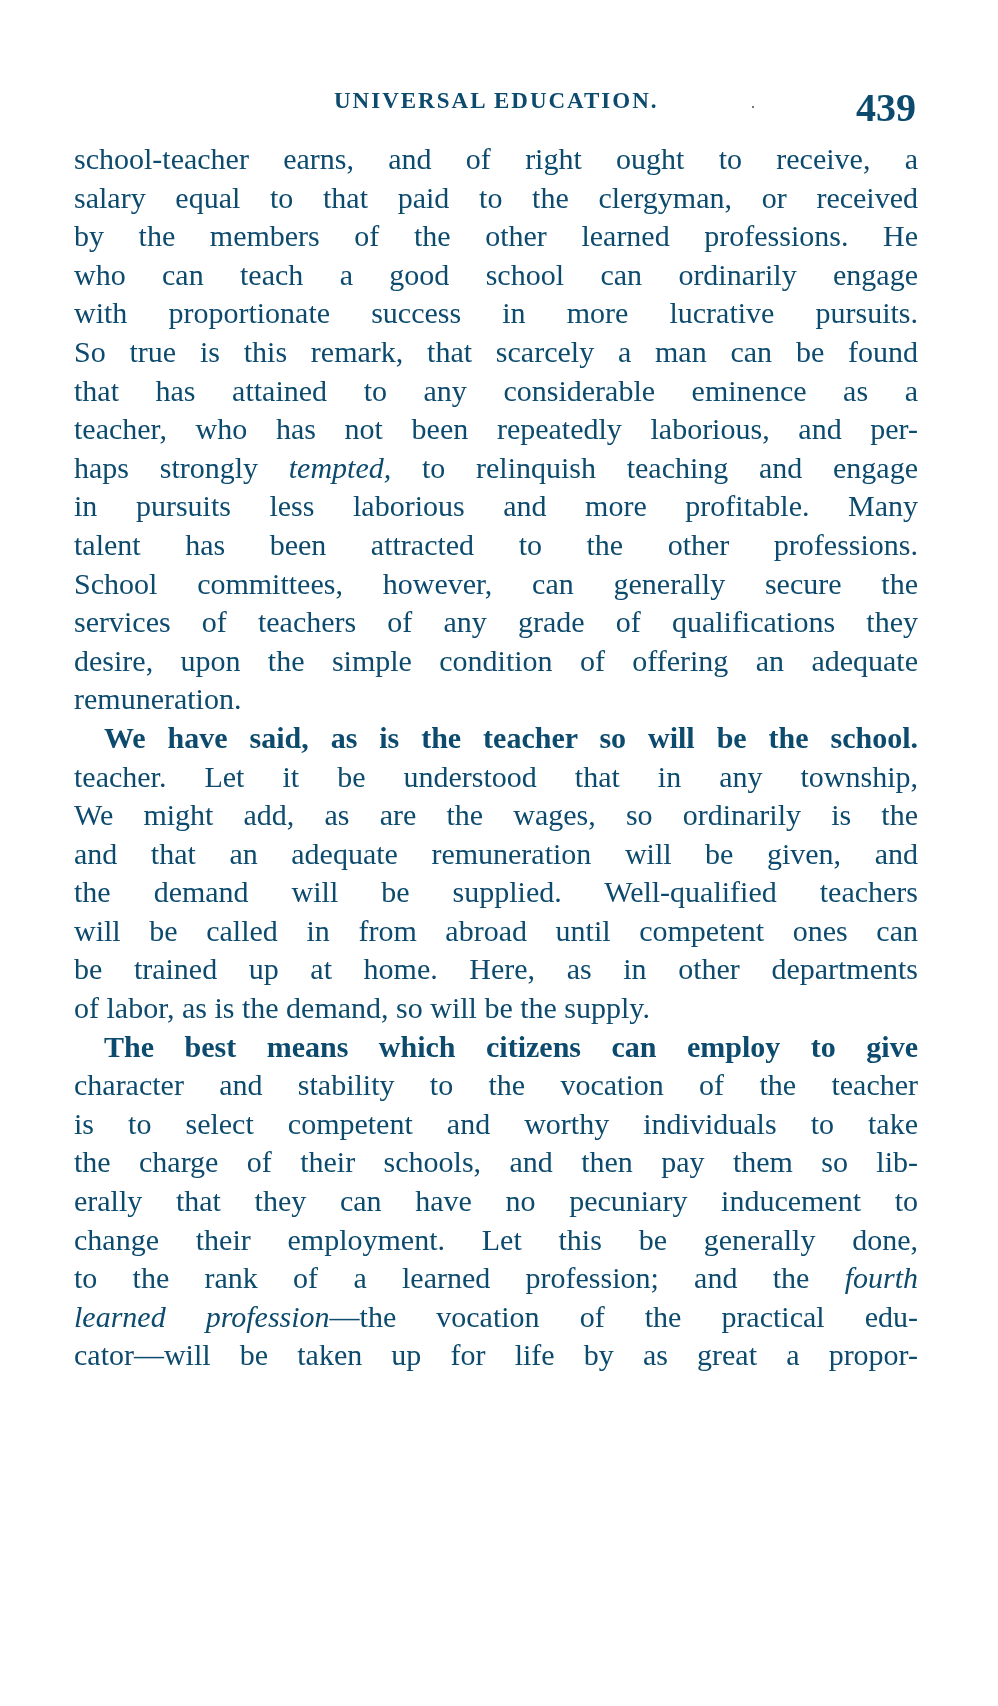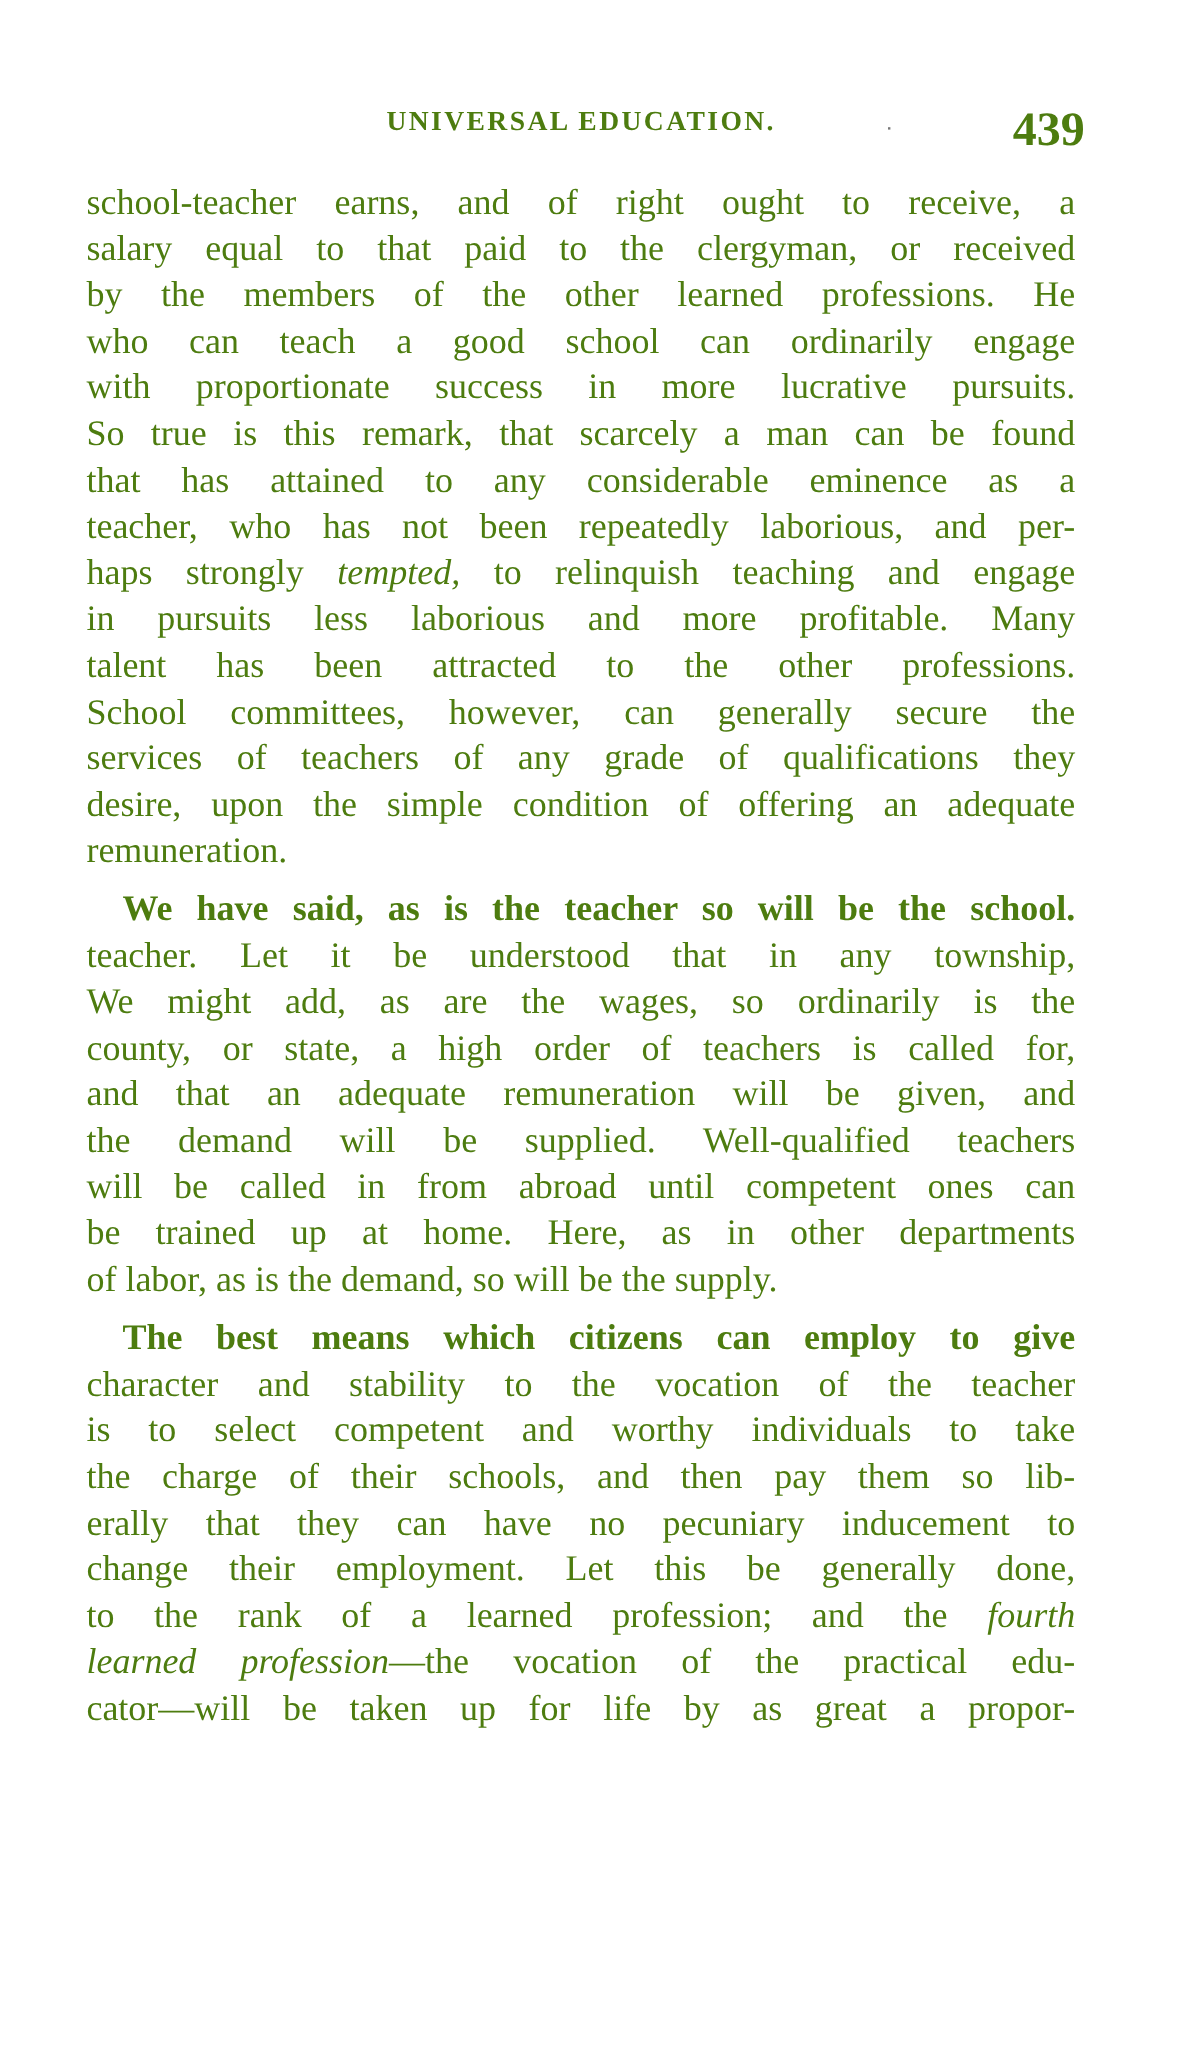--- a/index.html
+++ b/index.html
@@ -1,40 +1,40 @@
 <!DOCTYPE html>
 <html><head>
 <meta charset="utf-8">
 <style>
   html, body { margin: 0; padding: 0; background: #ffffff; }
   body { width: 998px; height: 1706px; overflow: hidden; position: relative; }
   .page {
-    position: absolute; left: 4px; top: 0; width: 982px; height: 1706px;
-    background: #ffffff; color: #4d7c0f;
+    position: absolute; left: 16px; top: 0; width: 982px; height: 1706px;
+    background: #ffffff; color: #0c4a6e;
     font-family: "Liberation Serif", "DejaVu Serif", serif;
   }
   .running-head {
     position: absolute; top: 88px; left: 60px; width: 840px; height: 40px;
   }
   .running-title {
     position: absolute; left: 258px; top: 0;
     font-size: 23px; letter-spacing: 2px; font-weight: bold;
   }
   .page-number {
     position: absolute; right: 0; top: -4px;
     font-size: 40px; font-weight: bold;
   }
   .tick-mark {
     position: absolute; left: 676px; top: 18px; width: 2px; height: 2px; background: #777;
   }
   .body-text {
     position: absolute; left: 58px; top: 140px; width: 844px;
     font-size: 30px; line-height: 38.6px; text-align: justify;
   }
-  .paragraph { margin: 10px; }
+  .paragraph { margin: 0; }
   .line {
     display: block; text-align: justify; text-align-last: justify;
     white-space: nowrap; height: 38.6px;
   }
   .line.last { text-align-last: left; }
   .indent { text-indent: 0; padding-left: 30px; font-weight: bold; }
   em { font-style: italic; }
 </style>
 </head>
 <body>
@@ -61,21 +61,20 @@
         <span class="line">talent has been attracted to the other professions.</span>
         <span class="line">School committees, however, can generally secure the</span>
         <span class="line">services of teachers of any grade of qualifications they</span>
         <span class="line">desire, upon the simple condition of offering an adequate</span>
         <span class="line last">remuneration.</span>
       </div>
       <div class="paragraph">
         <span class="line indent">We have said, as is the teacher so will be the school.</span>
         <span class="line">teacher.  Let it be understood that in any township,</span>
         <span class="line">We might add, as are the wages, so ordinarily is the</span>
-        <span class="line">county, or state, a high order of teachers is called for,</span>
         <span class="line">and that an adequate remuneration will be given, and</span>
         <span class="line">the demand will be supplied.  Well-qualified teachers</span>
         <span class="line">will be called in from abroad until competent ones can</span>
         <span class="line">be trained up at home.  Here, as in other departments</span>
         <span class="line last">of labor, as is the demand, so will be the supply.</span>
       </div>
       <div class="paragraph">
         <span class="line indent">The best means which citizens can employ to give</span>
         <span class="line">character and stability to the vocation of the teacher</span>
         <span class="line">is to select competent and worthy individuals to take</span>

